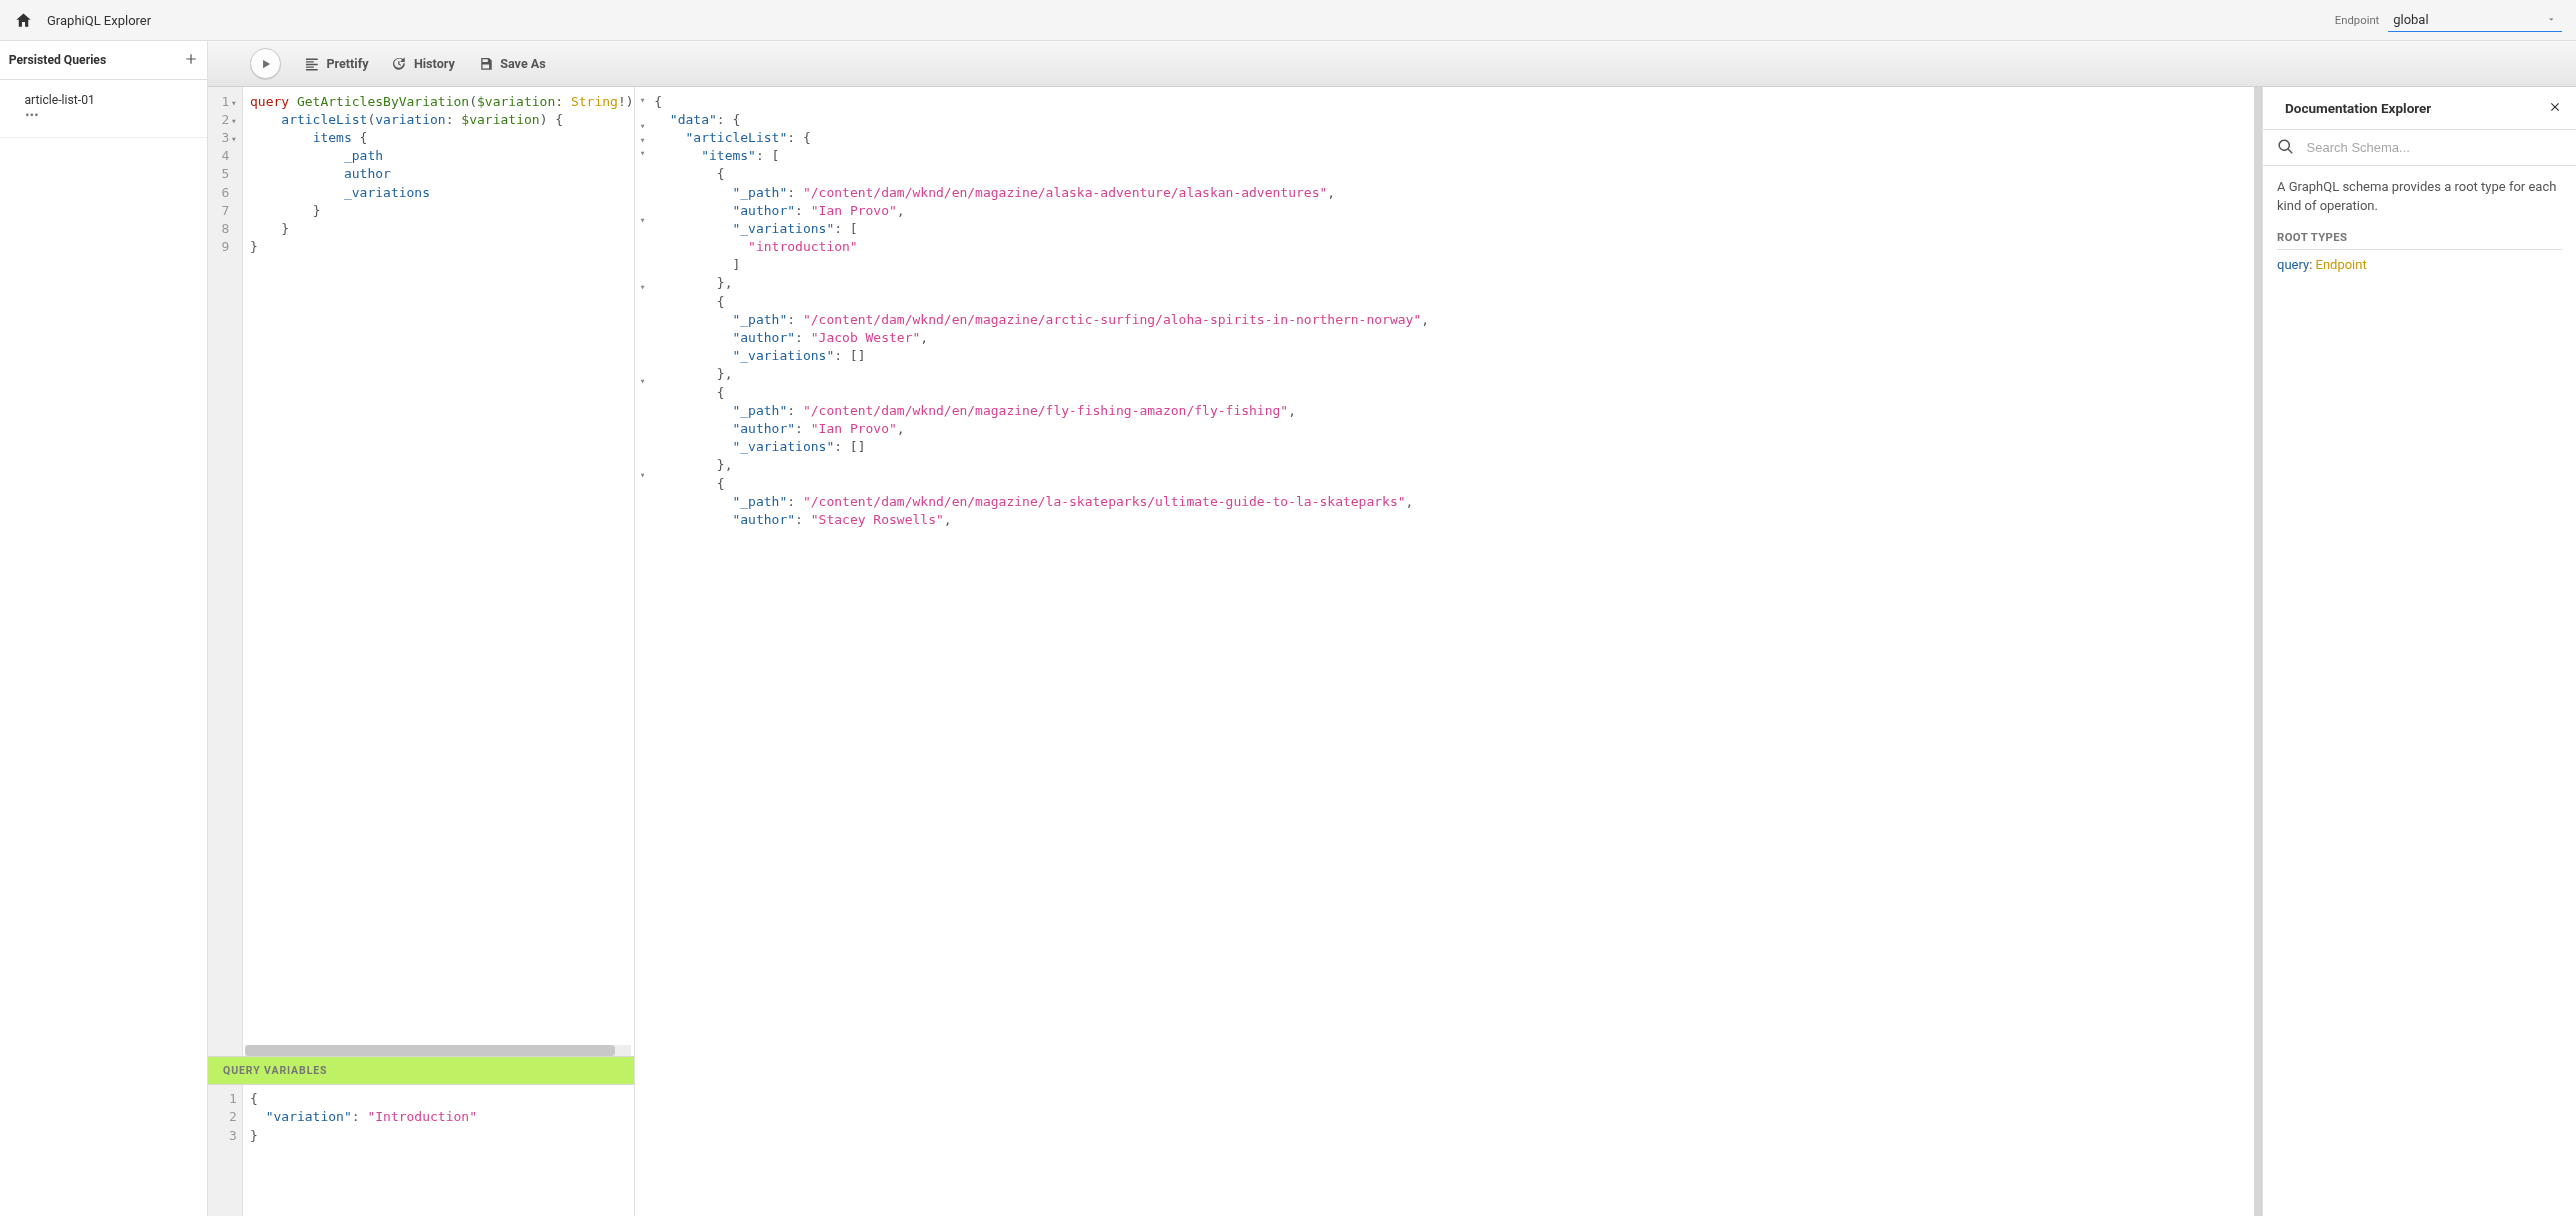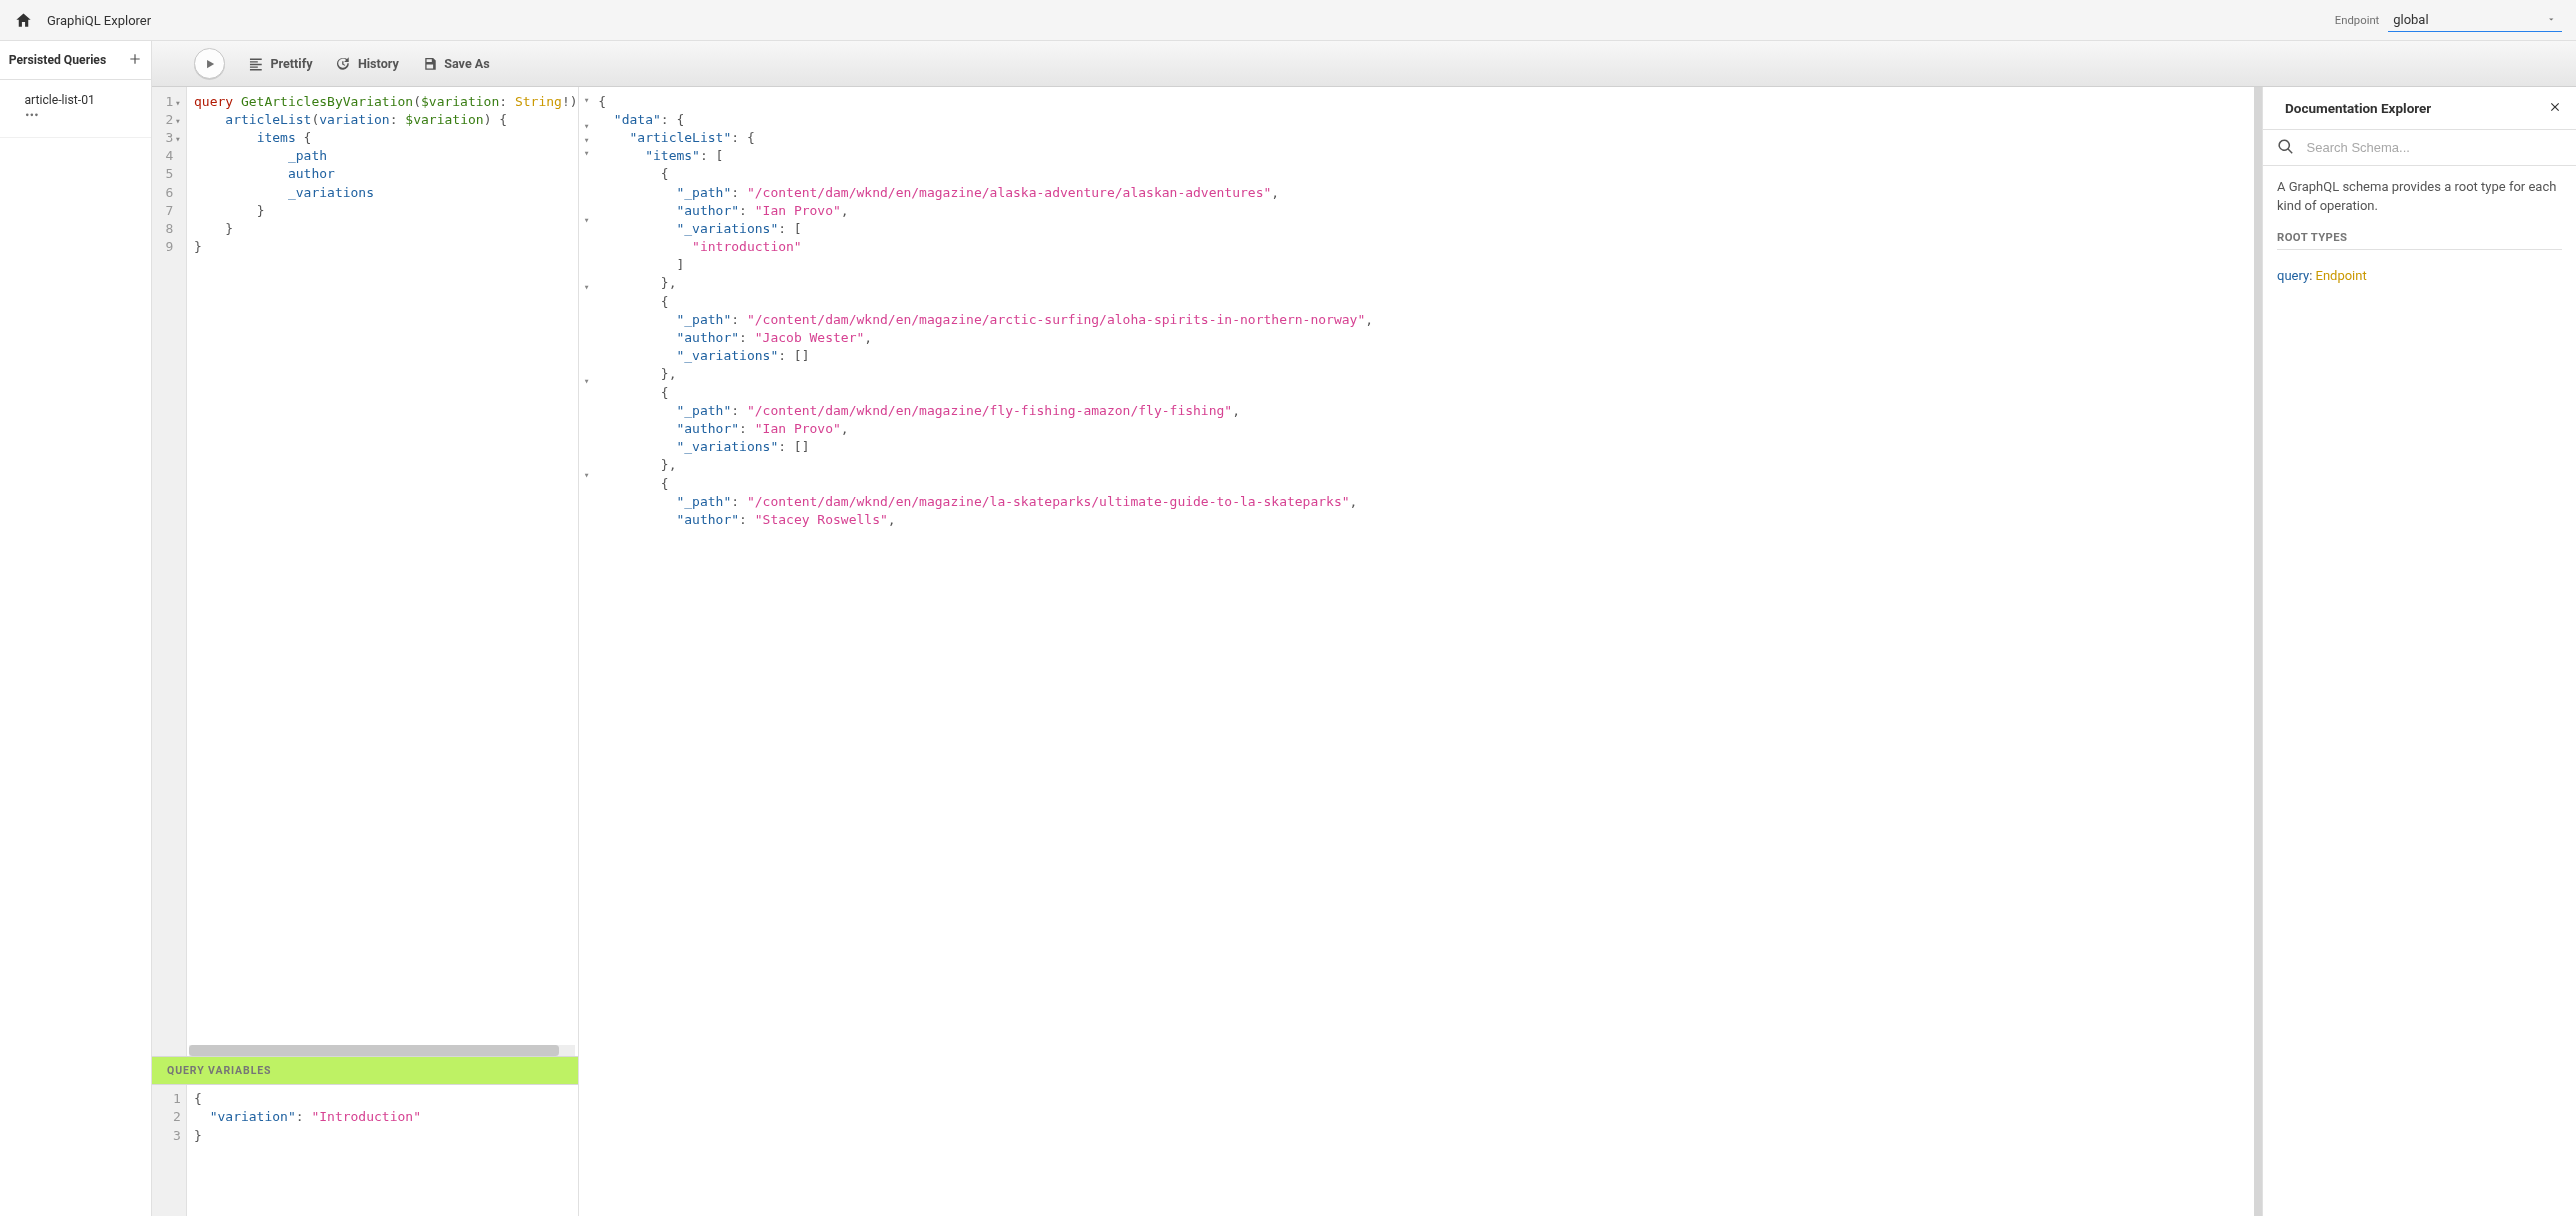--- a/index.html
+++ b/index.html
@@ -13,21 +13,21 @@
 .app-title { font-size: 13px; font-weight: 400; color: #323232; }
 .top-header-right { display: flex; align-items: center; gap: 8.7px; }
 .endpoint-label { font-size: 11.3px; color: #707070; }
 .endpoint-select { display: flex; align-items: center; justify-content: space-between; min-width: 174px; padding: 3.5px 5.2px; border-bottom: 1.7px solid #2680eb; cursor: pointer; font-size: 13px; }
 .endpoint-select svg { fill: #707070; }
 
 
 .main-container { display: flex; flex: 1; overflow: hidden; }
 
 
-.pq-sidebar { width: 152px; border-right: 0.9px solid #e0e0e0; display: flex; flex-direction: column; background: #fff; }
+.pq-sidebar { width: 208px; border-right: 0.9px solid #e0e0e0; display: flex; flex-direction: column; background: #fff; }
 .pq-header { display: flex; align-items: center; justify-content: space-between; padding: 10.5px 8.7px; border-bottom: 0.9px solid #e0e0e0; }
 .pq-header-title { font-size: 12.2px; font-weight: 700; }
 .pq-add { cursor: pointer; }
 .pq-add svg { fill: #505050; }
 .pq-item { display: flex; align-items: flex-start; justify-content: space-between; padding: 12.2px 10.5px 12.2px 24.4px; border-bottom: 0.9px solid #f0f0f0; cursor: pointer; flex-direction: column; }
 .pq-item-name { font-size: 12.2px; color: #323232; }
 .pq-item-menu svg { fill: #707070; }
 
 
 .graphiql-area { flex: 1; display: flex; flex-direction: column; overflow: hidden; }
@@ -71,21 +71,21 @@
 .docs-header { display: flex; align-items: center; justify-content: space-between; padding: 12.2px 14px; border-bottom: 0.9px solid #e0e0e0; background: #fff; }
 .docs-title { font-size: 13.5px; font-weight: 700; padding-left: 8px; }
 .docs-close { cursor: pointer; }
 .docs-close svg { fill: #323232; }
 .docs-search-row { display: flex; align-items: center; gap: 12.2px; padding: 8.7px 14px; border-bottom: 0.9px solid #e0e0e0; }
 .docs-search-row svg { fill: #555; }
 .docs-search { border: none; outline: none; font-size: 13px; flex: 1; color: #be185d; }
 .docs-search::placeholder { color: #a8a8a8; }
 .docs-body { padding: 12.2px 14px; font-size: 13px; color: #555; }
 .docs-desc { margin-bottom: 15.7px; line-height: 1.45; }
-.docs-section-title { font-size: 11.3px; font-weight: 700; letter-spacing: 0.4px; color: #767676; padding-bottom: 5.2px; border-bottom: 0.9px solid #e0e0e0; margin-bottom: 18px; }
+.docs-section-title { font-size: 11.3px; font-weight: 700; letter-spacing: 0.4px; color: #767676; padding-bottom: 5.2px; border-bottom: 0.9px solid #e0e0e0; margin-bottom: 7px; }
 .root-field { color: #1f61a0; }
 .root-type { color: #ca9800; }
 
 
 .h-scroll { position: absolute; bottom: 0; left: 37px; right: 3.5px; height: 11.3px; background: #eee; }
 .h-scroll-thumb { position: absolute; left: 0; top: 0; width: 96%; height: 100%; background: #c8c8c8; border-radius: 3.5px; }
 </style>
 </head>
 <body>
 

